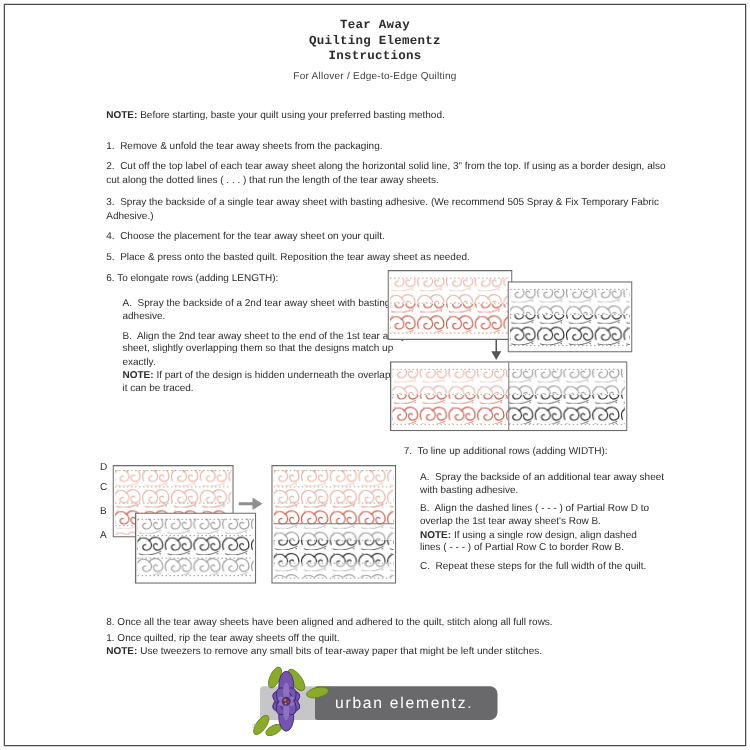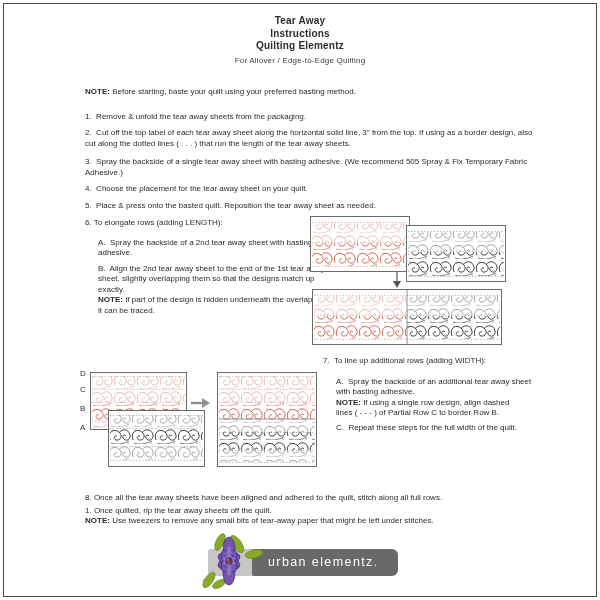--- a/index.html
+++ b/index.html
@@ -1,20 +1,20 @@
 <!DOCTYPE html>
 <html><head>
 <meta charset="utf-8">
 <style>
   html,body{margin:0;padding:0;background:#fff;}
   .page{position:relative;width:600px;height:600px;background:#ffffff;
         font-family:"Liberation Sans",sans-serif;color:#2b2b2b;overflow:hidden;}
   .page-border{position:absolute;inset:3px;border:1px solid #4a4a4a;pointer-events:none;}
   .hdr{position:absolute;left:0;top:15px;width:600px;text-align:center;}
-  .hdr .t{font-size:10px;font-weight:bold;line-height:12.5px;letter-spacing:.2px;}
+  .hdr .t{font-size:10px;font-weight:bold;line-height:12.5px;letter-spacing:.2px;font-family:Liberation Mono, monospace;}
   .hdr .s{font-size:8px;color:#3c3c3c;margin-top:3px;letter-spacing:.2px;}
   .p{position:absolute;font-size:8px;line-height:10.5px;}
   .p b{font-weight:bold;}
   .col{position:absolute;font-size:8px;line-height:10.5px;}
   .col .h{margin:0;}
   .col .sub{margin:0;padding-left:13px;}
   .sheet{position:absolute;}
   .sb{fill:#ffffff;stroke:#6a6a6a;stroke-width:1;}
   .dash-o{stroke:#c99383;stroke-width:.7;stroke-dasharray:1.2 2;fill:none;}
   .dash-k{stroke:#8f8f8f;stroke-width:.7;stroke-dasharray:1.2 2;fill:none;}
@@ -56,22 +56,22 @@
           <use href="#motif"></use>
         </pattern>
       <pattern id="p-kd" width="23" height="17" patternUnits="userSpaceOnUse" style="color:#2a2a2a">
           <use href="#motif"></use>
         </pattern>
     </defs>
   </svg>
 
   <div class="hdr">
     <div class="t">Tear Away</div>
+    <div class="t">Quilting Elementz</div>
     <div class="t">Instructions</div>
-    <div class="t">Quilting Elementz</div>
     <div class="s">For Allover / Edge-to-Edge Quilting</div>
   </div>
 
   <p class="p" style="left:85px;top:79px;width:455px">
     <b>NOTE:</b>
     <span>Before starting, baste your quilt using your preferred basting method.</span>
   </p>
   <p class="p" style="left:85px;top:104px;width:455px">1.&nbsp; Remove &amp; unfold the tear away sheets from the packaging.</p>
   <p class="p" style="left:85px;top:120px;width:452px">2.&nbsp; Cut off the top label of each tear away sheet along the horizontal solid line, 3" from the top. If using as a border design, also cut along the dotted lines ( . . . ) that run the length of the tear away sheets.</p>
   <p class="p" style="left:85px;top:149px;width:452px">3.&nbsp; Spray the backside of a single tear away sheet with basting adhesive. (We recommend 505 Spray &amp; Fix Temporary Fabric Adhesive.)</p>
@@ -166,20 +166,21 @@
     <line class="dash-o" x1="2" y1="30.5" x2="98" y2="30.5"></line>
     <line class="jline" x1="2" y1="47" x2="98" y2="47"></line>
     <line class="dash-k" x1="2" y1="60.5" x2="98" y2="60.5"></line>
     <line class="dash-k" x1="2" y1="78.5" x2="98" y2="78.5"></line>
     <line class="dash-k" x1="2" y1="90.5" x2="98" y2="90.5"></line>
   </svg>
 
   <div class="col" style="left:323px;top:356px;width:220px">
     <p class="h">7.&nbsp; To line up additional rows (adding WIDTH):</p>
     <p class="sub" style="margin-top:10px;width:200px">A.&nbsp; Spray the backside of an additional tear away sheet with basting adhesive.</p>
+    <p class="sub" style="margin-top:4px;width:205px">B.&nbsp; Align the dashed lines ( - - - ) of Partial Row D to overlap the 1st tear away sheet's Row B.</p>
     <p class="sub" style="margin-top:0;width:190px">
       <b>NOTE:</b>
       <span>If using a single row design, align dashed lines ( - - - ) of Partial Row C to border Row B.</span>
     </p>
     <p class="sub" style="margin-top:4px;width:185px">C.&nbsp; Repeat these steps for the full width of the quilt.</p>
   </div>
 
   <p class="p" style="left:85px;top:485px;width:470px">8. Once all the tear away sheets have been aligned and adhered to the quilt, stitch along all full rows.</p>
   <p class="p" style="left:85px;top:498px;width:470px">1. Once quilted, rip the tear away sheets off the quilt.</p>
   <p class="p" style="left:85px;top:508px;width:470px">

